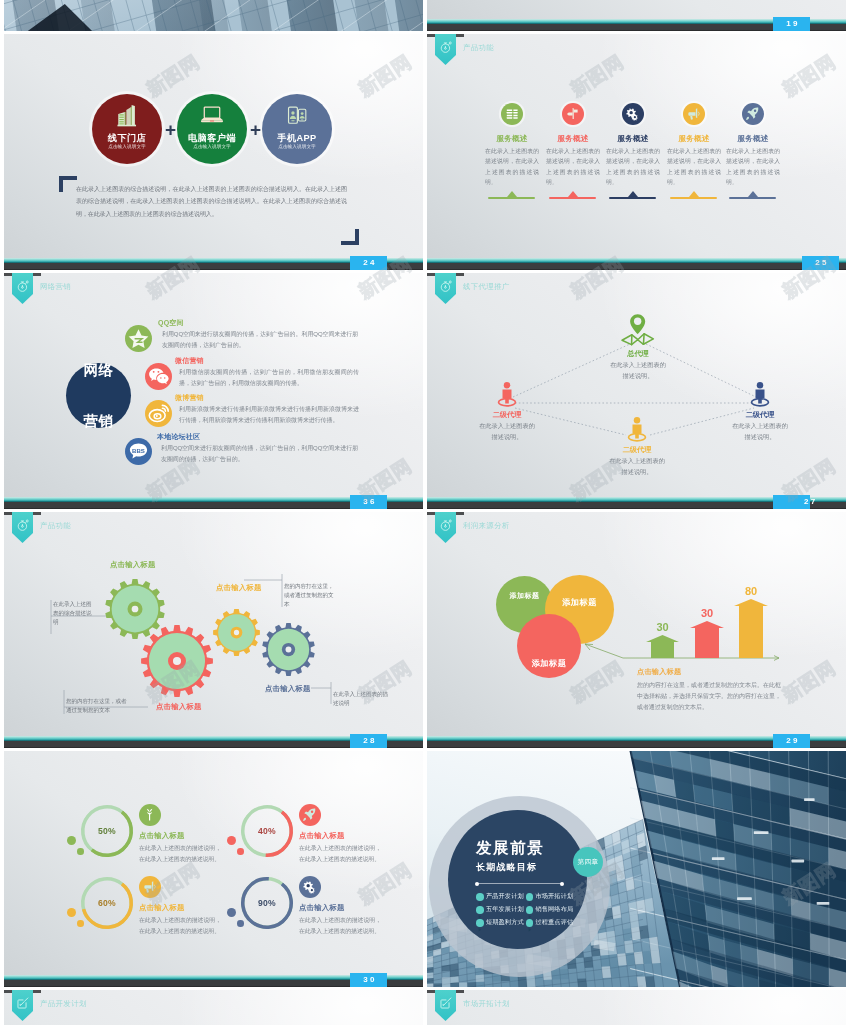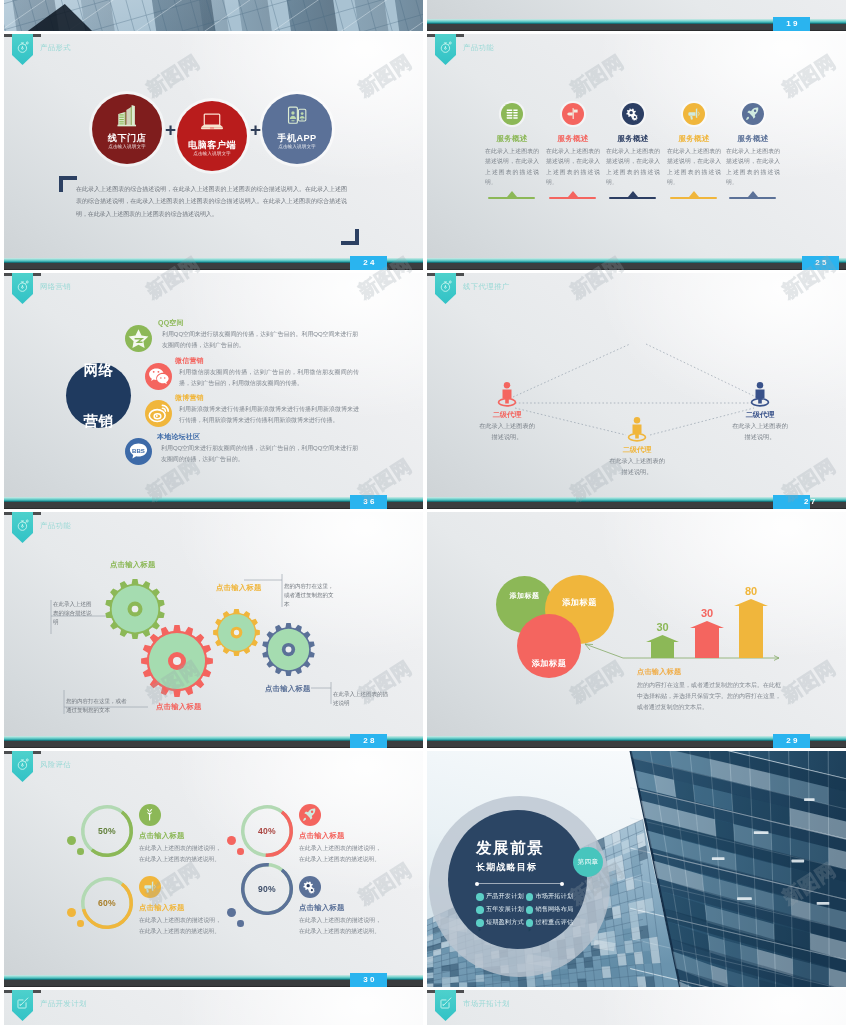--- a/index.html
+++ b/index.html
@@ -253,34 +253,20 @@
     <div class="slide" style="left:427px;top:-205px;height:236px;">
       <div class="sbody"></div>
       <div class="foot">
         <div class="tealband"></div>
         <div class="darkband"></div>
         <div class="pagenum" style="left:346px;">19</div>
       </div>
     </div>
     <div class="slide" style="left:4px;top:34px;height:236px;">
       <div class="sbody"></div>
-      <div class="hdr" style="position:absolute;left:0px;top:0px;width:419px;height:32px;">
-        <div class="hbar"></div>
-        <div class="ribbon"></div>
-        <svg class="ribicon" viewBox="0 0 24 24" fill="none" stroke="#c9f5ef" stroke-width="1.5" stroke-linejoin="round">
-          <path d="M11 21.2a7.2 7.2 0 1 1 0-14.4 7.2 7.2 0 0 1 0 14.4z"></path>
-          <path d="M11 10.3v3.7"></path>
-          <circle cx="11" cy="14.4" r="1.5"></circle>
-          <path d="M16.1 8.3l2.0-2.0"></path>
-          <circle cx="19.3" cy="5.1" r="1.7"></circle>
-          <path d="M8.4 5.0h5.2"></path>
-          <path d="M11 5.0v1.8"></path>
-        </svg>
-        <div class="htitle">产品形式</div>
-      </div>
       <div class="s24circ" style="left:88px;top:60px;background:#7f1d1d;">
         <svg class="s24ic" viewBox="0 0 30 28">
 <g fill="#dcecd1">
 <path d="M20.6 1.2 L24.6 2.3 L24.6 25.6 L20.6 25.6 Z"></path>
 <path d="M14.2 7.2 L20.6 3.3 L20.6 25.6 L14.2 25.6 Z" opacity=".88"></path>
 <path d="M4.4 12.3 L12.4 9.6 L12.4 25.6 L4.4 25.6 Z"></path>
 <rect x="3.4" y="25.2" width="22.6" height="2.0"></rect>
 </g>
 <g fill="#8cb857">
 <rect x="5.7" y="12.6" width="5.4" height="1.4"></rect>
@@ -288,21 +274,21 @@
 <rect x="5.7" y="18.2" width="5.4" height="1.4"></rect>
             <rect x="5.7" y="21.0" width="5.4" height="1.4"></rect>
 <rect x="5.7" y="23.6" width="5.4" height="1.2"></rect>
 <rect x="12.4" y="9.6" width="1.0" height="16.0"></rect>
 <rect x="19.6" y="3.6" width="1.0" height="22.0"></rect>
 </g>
         </svg>
         <div class="s24lab">线下门店</div>
         <div class="s24sub">点击输入说明文字</div>
       </div>
-      <div class="s24circ" style="left:173px;top:67px;background:#b91c1c;">
+      <div class="s24circ" style="left:173px;top:60px;background:#15803d;">
         <svg class="s24ic" viewBox="0 0 34 26">
 <rect x="6.5" y="1.5" width="21" height="15" rx="1.2" fill="none" stroke="#fbdfcf" stroke-width="1.7"></rect>
 <path d="M2 19.5 L32 19.5 L28.5 16.5 L5.5 16.5 Z" fill="#f6e5cf"></path>
 <rect x="2" y="19.5" width="30" height="2.6" rx="1.3" fill="#f6e5cf"></rect>
 <rect x="14" y="19.8" width="6" height="1.2" rx=".6" fill="#f4655f"></rect>
         </svg>
         <div class="s24lab">电脑客户端</div>
         <div class="s24sub">点击输入说明文字</div>
       </div>
       <div class="s24circ" style="left:258px;top:60px;background:#5b7198;">
@@ -520,20 +506,35 @@
       </div>
       <svg style="position:absolute;left:0;top:0;width:419px;height:236px;">
         <g stroke="#8d99a6" stroke-width=".7" stroke-dasharray="1.6,2.2" fill="none" opacity=".9">
           <path d="M86,124 L203,71"></path>
           <path d="M219,71 L329,124"></path>
           <path d="M88,130 L327,130"></path>
           <path d="M88,135 L199,162"></path>
           <path d="M223,162 L327,135"></path>
         </g>
       </svg>
+      <div class="agn" style="left:169px;top:36px;width:84px;">
+        <div style="height:38px;display:flex;align-items:flex-end;justify-content:center;">
+          <svg viewBox="0 0 50 50" style="width:34px;height:36px;">
+            <path d="M24.5 3.2c-6.1 0-11.1 4.9-11.1 10.9 0 7.8 11.1 18.6 11.1 18.6s11.1-10.8 11.1-18.6c0-6.0-5.0-10.9-11.1-10.9z" fill="#6fae43"></path>
+            <circle cx="24.5" cy="13.6" r="5.4" fill="#ebeef0"></circle>
+            <g fill="none" stroke="#6fae43" stroke-width="2.3" stroke-linejoin="round" stroke-linecap="round">
+              <path d="M1.5,41.5 L16.0,33.5 L25.0,40.5 L34.0,32.0 L47.5,39.5 L33.0,47.5 L24.5,40.8 L15.5,48.0 Z"></path>
+              <path d="M16.0,33.5 L15.5,48.0"></path>
+              <path d="M34.0,32.0 L33.0,47.5"></path>
+            </g>
+          </svg>
+        </div>
+        <div class="agt" style="color:#6fae43;">总代理</div>
+        <div class="agd" style="width:60px;margin:1px auto 0;">在此录入上述图表的描述说明。</div>
+      </div>
       <div class="agn" style="left:38px;top:106px;width:84px;">
         <div style="height:29px;display:flex;align-items:flex-end;justify-content:center;">
           <svg viewBox="0 0 26 30" style="width:24px;height:27px;">
             <circle cx="13" cy="4.6" r="3.6" fill="#f4655f"></circle>
             <path d="M8.0 9.4h10v9.6h-3.0v6.0h-4v-6.0h-3z" fill="#f4655f"></path>
             <ellipse cx="13" cy="23.6" rx="9.4" ry="4.0" fill="none" stroke="#f4655f" stroke-width="1.9"></ellipse>
           </svg>
         </div>
         <div class="agt" style="color:#f4655f;">二级代理</div>
         <div class="agd" style="width:60px;margin:1px auto 0;">在此录入上述图表的描述说明。</div>
@@ -627,73 +628,73 @@
       <div class="gnote" style="left:280px;top:70px;width:52px;">您的内容打在这里，或者通过复制您的文本</div>
       <div class="gnote" style="left:329px;top:178px;width:58px;">在此录入上述图表的描述说明</div>
       <div class="foot">
         <div class="tealband"></div>
         <div class="darkband"></div>
         <div class="pagenum" style="left:346px;">28</div>
       </div>
     </div>
     <div class="slide" style="left:427px;top:512px;height:236px;">
       <div class="sbody"></div>
-      <div class="bub" style="left:69px;top:64px;width:57px;height:57px;background:#8cb857;align-items:flex-start;padding-top:15px;font-size:7.0px;">
-        <span>添加标题</span>
-      </div>
-      <div class="bub" style="left:118px;top:63px;width:69px;height:69px;background:#f0b63c;align-items:flex-start;padding-top:22px;font-size:8.2px;">
-        <span>添加标题</span>
-      </div>
-      <div class="bub" style="left:90px;top:102px;width:64px;height:64px;background:#f4655f;align-items:flex-start;padding-top:44px;font-size:8.2px;">
-        <span>添加标题</span>
-      </div>
-      <svg style="position:absolute;left:0;top:0;width:419px;height:236px;">
-        <g stroke="#7fa55f" stroke-width=".75" fill="none">
-          <path d="M196,146 L158,132"></path>
-          <path d="M158,132 L166,132.5 M158,132 L163,138"></path>
-          <path d="M196,146 L352,146"></path>
-          <path d="M352,146 L347,143.6 M352,146 L347,148.4"></path>
-        </g>
-      </svg>
-      <svg style="position:absolute;left:219.0px;top:123.0px;width:33.0px;height:23.0px;" viewBox="0 0 33.0 23.0">
-        <path d="M16.5,0 L33.0,7.0 L28.0,7.0 L28.0,23.0 L5.0,23.0 L5.0,7.0 L0,7.0 Z" fill="#8cb857"></path>
-      </svg>
-      <div class="arrv" style="left:211.0px;top:109.0px;width:49.0px;text-align:center;color:#8cb857;">30</div>
-      <svg style="position:absolute;left:263.0px;top:109.0px;width:34.0px;height:37.0px;" viewBox="0 0 34.0 37.0">
-        <path d="M17.0,0 L34.0,7.0 L29.0,7.0 L29.0,37.0 L5.0,37.0 L5.0,7.0 L0,7.0 Z" fill="#f4655f"></path>
-      </svg>
-      <div class="arrv" style="left:255.0px;top:95.0px;width:50.0px;text-align:center;color:#f4655f;">30</div>
-      <svg style="position:absolute;left:307.0px;top:87.0px;width:34.0px;height:59.0px;" viewBox="0 0 34.0 59.0">
-        <path d="M17.0,0 L34.0,7.0 L29.0,7.0 L29.0,59.0 L5.0,59.0 L5.0,7.0 L0,7.0 Z" fill="#f0b63c"></path>
-      </svg>
-      <div class="arrv" style="left:299.0px;top:73.0px;width:50.0px;text-align:center;color:#f0b63c;">80</div>
-      <div class="cptt" style="left:210px;top:155px;">点击输入标题</div>
-      <div class="cpt" style="left:210px;top:168px;width:144px;">您的内容打在这里，或者通过复制您的文本后。在此框中选择粘贴，并选择只保留文字。您的内容打在这里，或者通过复制您的文本后。</div>
-      <div class="foot">
-        <div class="tealband"></div>
-        <div class="darkband"></div>
-        <div class="pagenum" style="left:346px;">29</div>
-      </div>
-    </div>
-    <div class="slide" style="left:4px;top:751px;height:236px;">
-      <div class="sbody"></div>
       <div class="hdr" style="position:absolute;left:0px;top:0px;width:419px;height:32px;">
         <div class="hbar"></div>
         <div class="ribbon"></div>
         <svg class="ribicon" viewBox="0 0 24 24" fill="none" stroke="#c9f5ef" stroke-width="1.5" stroke-linejoin="round">
           <path d="M11 21.2a7.2 7.2 0 1 1 0-14.4 7.2 7.2 0 0 1 0 14.4z"></path>
           <path d="M11 10.3v3.7"></path>
           <circle cx="11" cy="14.4" r="1.5"></circle>
           <path d="M16.1 8.3l2.0-2.0"></path>
           <circle cx="19.3" cy="5.1" r="1.7"></circle>
           <path d="M8.4 5.0h5.2"></path>
           <path d="M11 5.0v1.8"></path>
         </svg>
-        <div class="htitle">风险评估</div>
-      </div>
+        <div class="htitle">利润来源分析</div>
+      </div>
+      <div class="bub" style="left:69px;top:64px;width:57px;height:57px;background:#8cb857;align-items:flex-start;padding-top:15px;font-size:7.0px;">
+        <span>添加标题</span>
+      </div>
+      <div class="bub" style="left:118px;top:63px;width:69px;height:69px;background:#f0b63c;align-items:flex-start;padding-top:22px;font-size:8.2px;">
+        <span>添加标题</span>
+      </div>
+      <div class="bub" style="left:90px;top:102px;width:64px;height:64px;background:#f4655f;align-items:flex-start;padding-top:44px;font-size:8.2px;">
+        <span>添加标题</span>
+      </div>
+      <svg style="position:absolute;left:0;top:0;width:419px;height:236px;">
+        <g stroke="#7fa55f" stroke-width=".75" fill="none">
+          <path d="M196,146 L158,132"></path>
+          <path d="M158,132 L166,132.5 M158,132 L163,138"></path>
+          <path d="M196,146 L352,146"></path>
+          <path d="M352,146 L347,143.6 M352,146 L347,148.4"></path>
+        </g>
+      </svg>
+      <svg style="position:absolute;left:219.0px;top:123.0px;width:33.0px;height:23.0px;" viewBox="0 0 33.0 23.0">
+        <path d="M16.5,0 L33.0,7.0 L28.0,7.0 L28.0,23.0 L5.0,23.0 L5.0,7.0 L0,7.0 Z" fill="#8cb857"></path>
+      </svg>
+      <div class="arrv" style="left:211.0px;top:109.0px;width:49.0px;text-align:center;color:#8cb857;">30</div>
+      <svg style="position:absolute;left:263.0px;top:109.0px;width:34.0px;height:37.0px;" viewBox="0 0 34.0 37.0">
+        <path d="M17.0,0 L34.0,7.0 L29.0,7.0 L29.0,37.0 L5.0,37.0 L5.0,7.0 L0,7.0 Z" fill="#f4655f"></path>
+      </svg>
+      <div class="arrv" style="left:255.0px;top:95.0px;width:50.0px;text-align:center;color:#f4655f;">30</div>
+      <svg style="position:absolute;left:307.0px;top:87.0px;width:34.0px;height:59.0px;" viewBox="0 0 34.0 59.0">
+        <path d="M17.0,0 L34.0,7.0 L29.0,7.0 L29.0,59.0 L5.0,59.0 L5.0,7.0 L0,7.0 Z" fill="#f0b63c"></path>
+      </svg>
+      <div class="arrv" style="left:299.0px;top:73.0px;width:50.0px;text-align:center;color:#f0b63c;">80</div>
+      <div class="cptt" style="left:210px;top:155px;">点击输入标题</div>
+      <div class="cpt" style="left:210px;top:168px;width:144px;">您的内容打在这里，或者通过复制您的文本后。在此框中选择粘贴，并选择只保留文字。您的内容打在这里，或者通过复制您的文本后。</div>
+      <div class="foot">
+        <div class="tealband"></div>
+        <div class="darkband"></div>
+        <div class="pagenum" style="left:346px;">29</div>
+      </div>
+    </div>
+    <div class="slide" style="left:4px;top:751px;height:236px;">
+      <div class="sbody"></div>
       <div class="dnwrap" style="left:77px;top:54px;width:52px;height:52px;"><svg viewBox="0 0 100 100" style="width:52.0px;height:52.0px;transform:rotate(-52deg);">
           <circle cx="50" cy="50" r="46.60" fill="none" stroke="#b2d9b3" stroke-width="6.80"></circle>
           <circle cx="50" cy="50" r="46.60" fill="none" stroke="#8cb857" stroke-width="6.80" stroke-dasharray="146.40 146.40"></circle>
         </svg><div class="dnp" style="color:#62803c;">50%</div></div>
       <div class="dnic" style="left:135px;top:53px;width:22px;height:22px;background:#8cb857;">
         <svg viewBox="0 0 24 24" style="position:absolute;left:3.4px;top:3.4px;width:15.2px;height:15.2px;">
 <g fill="#fff">
             <rect x="11.1" y="9" width="1.8" height="12.5" rx=".5"></rect>
 <path d="M12 8.2c-.2-2.5-1.6-4.4-4.3-5.3 1 2.6 2 4.4 4.3 5.3z"></path>
 <path d="M12 8.2c.2-2.5 1.6-4.4 4.3-5.3-1 2.6-2 4.4-4.3 5.3z"></path>
@@ -733,21 +734,21 @@
             <path d="M5.1 8.6h10.1v6.1H5.1a1.8 1.8 0 0 1-1.8-1.8v-2.5a1.8 1.8 0 0 1 1.8-1.8z"></path>
 <path d="M6.5 14.9h3.2l1.1 5.6-3.2.6z"></path>
             <path d="M19.6 8.2c1.2.6 1.8 1.8 1.8 3 0 1.2-.6 2.3-1.8 2.9" fill="none" stroke="#cfeadf" stroke-width="1.4"></path>
           </g>
         </svg>
       </div>
       <div class="dnt" style="left:135px;top:152px;color:#f0b63c;">点击输入标题</div>
       <div class="dnd" style="left:135px;top:164px;width:82px;">在此录入上述图表的描述说明，在此录入上述图表的描述说明。</div>
       <div class="dot" style="left:63px;top:157px;width:9px;height:9px;background:#f0b63c;"></div>
       <div class="dot" style="left:73px;top:169px;width:6.5px;height:6.5px;background:#f0b63c;"></div>
-      <div class="dnwrap" style="left:237px;top:112px;width:52px;height:52px;text-decoration:underline;"><svg viewBox="0 0 100 100" style="width:52.0px;height:52.0px;transform:rotate(-52deg);">
+      <div class="dnwrap" style="left:237px;top:126px;width:52px;height:52px;text-decoration:underline;"><svg viewBox="0 0 100 100" style="width:52.0px;height:52.0px;transform:rotate(-52deg);">
           <circle cx="50" cy="50" r="46.60" fill="none" stroke="#b2d9b3" stroke-width="6.80"></circle>
           <circle cx="50" cy="50" r="46.60" fill="none" stroke="#5b7198" stroke-width="6.80" stroke-dasharray="263.52 29.28"></circle>
         </svg><div class="dnp" style="color:#3f4f6a;">90%</div></div>
       <div class="dnic" style="left:295px;top:125px;width:22px;height:22px;background:#5b7198;">
         <svg viewBox="0 0 24 24" style="position:absolute;left:3.4px;top:3.8px;width:15.2px;height:14.4px;">
 <g fill="#fff">
             <path d="M8.1 2.3l1 1.9a5.6 5.6 0 0 1 1.9 0l1-1.9 2.1.9-.5 2.1c.5.4.9.8 1.2 1.3l2.1-.4.6 2.2-1.9.9c0 .6 0 1.2-.2 1.8l1.7 1.3-1.2 1.9-2-.7c-.4.4-.9.8-1.4 1.1l.1 2.2-2.2.5-.8-2a5.6 5.6 0 0 1-1.9-.3l-1.3 1.7L4.6 16l.6-2.1c-.4-.4-.8-.9-1-1.4l-2.2.1-.4-2.2 2-.7c0-.6.1-1.2.3-1.8L2.3 6.6l1.3-1.8 2 .8c.4-.4.9-.8 1.4-1L6.9 2.4z"></path>
 <circle cx="9.6" cy="9.4" r="2.8" fill="#2c3e63"></circle>
 <path d="M17.3 13.1l.9 1.1 1.3-.3.6 1.3-1 .9.2 1.3 1.3.4-.2 1.4-1.4.1-.7 1.1.6 1.2-1.2.8-1-1-1.3.2-.5 1.3-1.3-.4v-1.4l-1.1-.7-1.2.6-.8-1.1 1-1-.3-1.3-1.3-.5.4-1.3 1.4.1.7-1.1-.6-1.2 1.1-.8 1 1 1.3-.3z"></path>
 <circle cx="15.8" cy="16.9" r="1.9" fill="#2c3e63"></circle>

